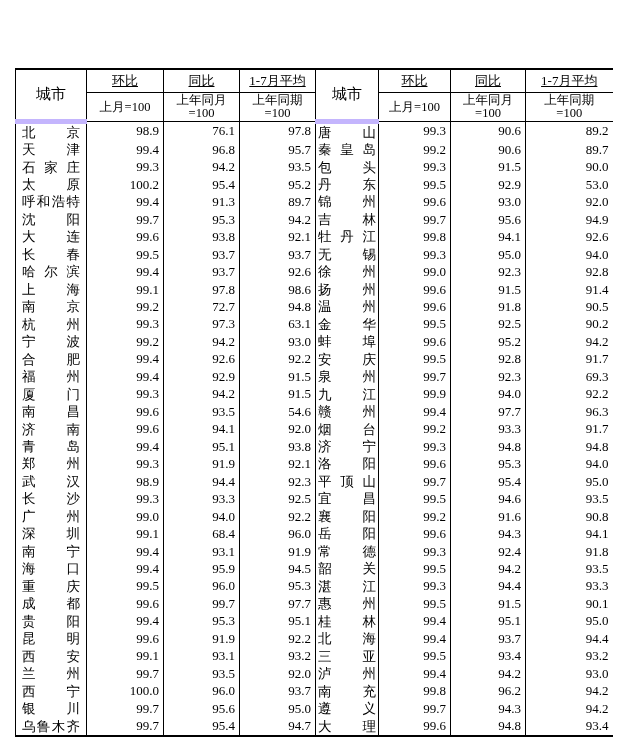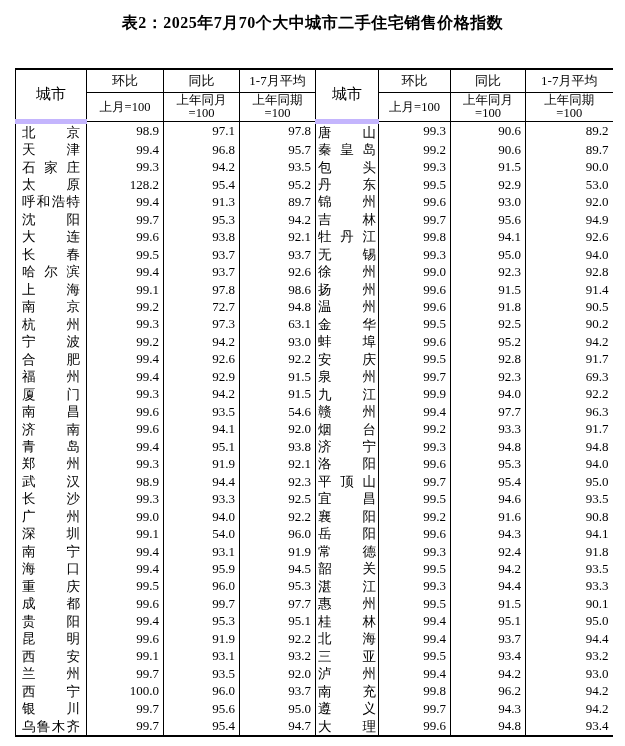--- a/index.html
+++ b/index.html
@@ -35,41 +35,40 @@
   table.idx th, table.idx td {
     border-left: 1px solid #000;
     padding: 0;
     margin: 0;
     font-weight: normal;
     overflow: hidden;
     white-space: nowrap;
   }
   thead th { text-align: center; vertical-align: middle; font-size: 13px; }
   tr.h1 th { height: 22px; }
-  tr.h1 th.mid { border-bottom: 1px solid #000; }
+  tr.h1 th.mid { border-bottom: 1px solid #000; text-decoration: underline; }
   tr.h2 th { height: 28px; border-bottom: 1px solid #000; font-size: 12.5px; line-height: 13px; margin-top: 48px; }
   th.city-h { border-bottom: 5px solid #c4b5fd; font-size: 15px; }
   tbody td { height: 16.9px; line-height: 16.9px; font-size: 13px; }
   tbody td.num { text-align: right; padding-right: 4px; }
   tbody td.city { text-align: center; }
   .cityname {
     display: inline-block;
     width: 58px;
     text-align: justify;
     text-align-last: justify;
     font-size: 13.5px;
     vertical-align: middle;
     line-height: 16.9px;
   }
 </style>
 </head>
 <body>
 
 <div class="page">
-  <div class="title">表2：2025年7月70个大中城市二手住宅销售价格指数</div>
 
   <table class="idx">
     <colgroup>
       <col style="width:71px">
         <col style="width:77px">
         <col style="width:76px">
         <col style="width:76px">
       <col style="width:63px">
         <col style="width:72px">
         <col style="width:75px">
@@ -92,21 +91,21 @@
         <th><span>上年同期</span><br><span>=100</span></th>
         <th>上月=100</th>
         <th><span>上年同月</span><br><span>=100</span></th>
         <th><span>上年同期</span><br><span>=100</span></th>
       </tr>
     </thead>
     <tbody>
         <tr>
           <td class="city"><span class="cityname">北京</span></td>
           <td class="num">98.9</td>
-          <td class="num">97.1</td>
+          <td class="num">76.1</td>
           <td class="num">97.8</td>
           <td class="city"><span class="cityname">唐山</span></td>
           <td class="num">99.3</td>
           <td class="num">90.6</td>
           <td class="num">89.2</td>
         </tr>
         <tr>
           <td class="city"><span class="cityname">天津</span></td>
           <td class="num">99.4</td>
           <td class="num">96.8</td>
@@ -121,21 +120,21 @@
           <td class="num">99.3</td>
           <td class="num">94.2</td>
           <td class="num">93.5</td>
           <td class="city"><span class="cityname">包头</span></td>
           <td class="num">99.3</td>
           <td class="num">91.5</td>
           <td class="num">90.0</td>
         </tr>
         <tr>
           <td class="city"><span class="cityname">太原</span></td>
-          <td class="num">128.2</td>
+          <td class="num">100.2</td>
           <td class="num">95.4</td>
           <td class="num">95.2</td>
           <td class="city"><span class="cityname">丹东</span></td>
           <td class="num">99.5</td>
           <td class="num">92.9</td>
           <td class="num">53.0</td>
         </tr>
         <tr>
           <td class="city"><span class="cityname">呼和浩特</span></td>
           <td class="num">99.4</td>
@@ -322,21 +321,21 @@
           <td class="num">94.0</td>
           <td class="num">92.2</td>
           <td class="city"><span class="cityname">襄阳</span></td>
           <td class="num">99.2</td>
           <td class="num">91.6</td>
           <td class="num">90.8</td>
         </tr>
         <tr>
           <td class="city"><span class="cityname">深圳</span></td>
           <td class="num">99.1</td>
-          <td class="num">54.0</td>
+          <td class="num">68.4</td>
           <td class="num">96.0</td>
           <td class="city"><span class="cityname">岳阳</span></td>
           <td class="num">99.6</td>
           <td class="num">94.3</td>
           <td class="num">94.1</td>
         </tr>
         <tr>
           <td class="city"><span class="cityname">南宁</span></td>
           <td class="num">99.4</td>
           <td class="num">93.1</td>

